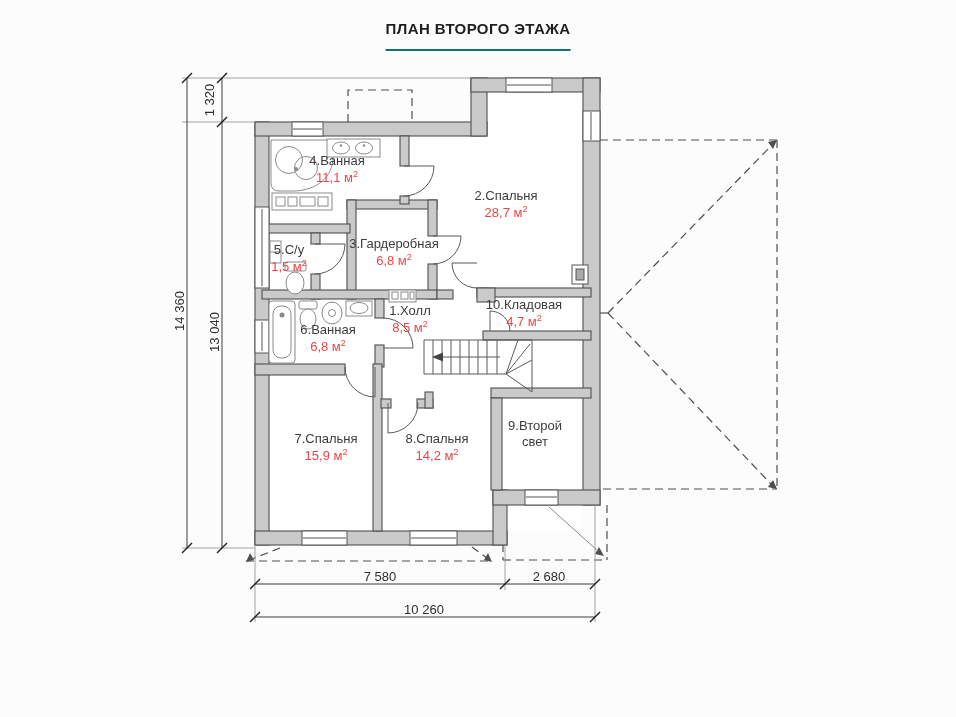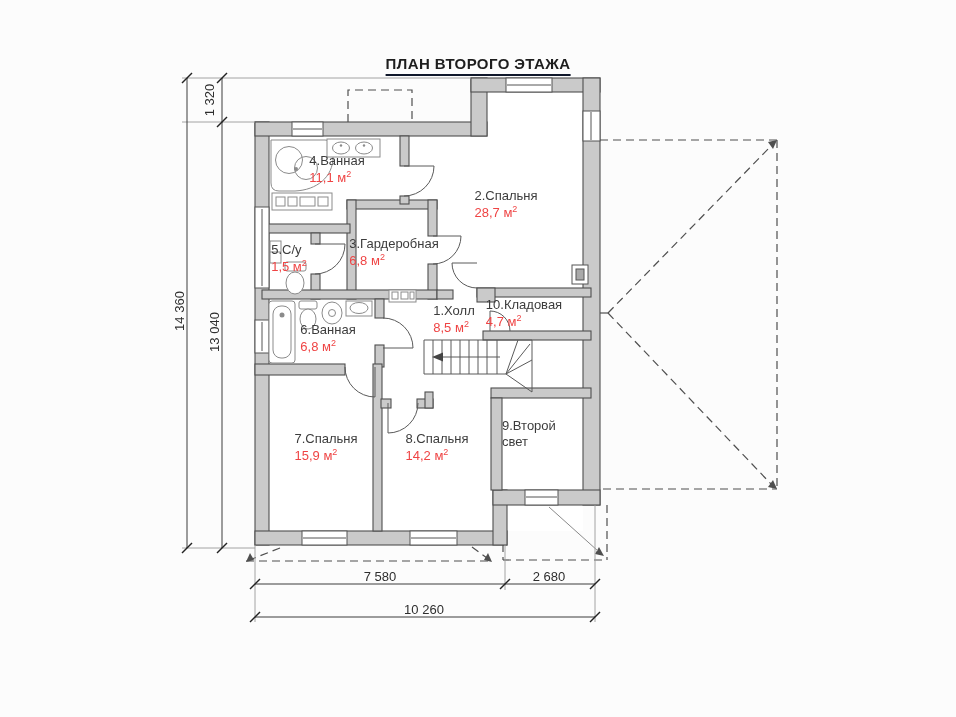--- a/index.html
+++ b/index.html
@@ -1,22 +1,22 @@
 <!DOCTYPE html>
 <html><head>
 <meta charset="utf-8">
 <style>
   html,body{margin:0;padding:0;background:#fcfcfc;}
   .canvas{position:relative;width:956px;height:717px;background:#fcfcfc;overflow:hidden;
           font-family:"Liberation Sans", sans-serif;}
   .plan-title{position:absolute;left:478px;top:20px;transform:translateX(-50%);
           font-size:15px;font-weight:bold;color:#1e1e1e;letter-spacing:.4px;
-          border-bottom:2px solid #0f172a;padding-bottom:2px;white-space:nowrap;z-index:4;margin-top:35px;}
+          border-bottom:2px solid #0f766e;padding-bottom:12px;white-space:nowrap;z-index:4;}
   svg.plan{position:absolute;left:0;top:0;z-index:1;}
-  .room-label{position:absolute;transform:translate(-50%,-50%);
+  .room-label{position:absolute;transform:translate(-50%,-50%);text-align:center;
           color:#3c3c3c;font-size:13px;line-height:1.25;white-space:nowrap;z-index:3;}
   .room-label .room-area{color:#ef4444;}
   .room-label sup{font-size:9px;}
   .room-label.wrap{white-space:normal;width:66px;}
   .dim{position:absolute;transform:translate(-50%,-50%);font-size:13px;color:#2e2e2e;
           white-space:nowrap;z-index:3;}
   .dim.vert{transform:translate(-50%,-50%) rotate(-90deg);}
 </style>
 </head>
 <body>
@@ -235,21 +235,21 @@
           <path d="M217,553 L227,543"></path>
         <path d="M250,589 L260,579"></path>
           <path d="M500,589 L510,579"></path>
           <path d="M590,589 L600,579"></path>
         <path d="M250,622 L260,612"></path>
           <path d="M590,622 L600,612"></path>
       </g>
     </g>
   </svg>
 
-  <div class="room-label" style="left:454px;top:320px">
+  <div class="room-label" style="left:410px;top:320px">
     <div class="room-name">1.Холл</div>
     <div class="room-area"><span>8,5</span><span> м</span><sup>2</sup></div>
   </div>
   <div class="room-label" style="left:506px;top:205px">
     <div class="room-name">2.Спальня</div>
     <div class="room-area"><span>28,7</span><span> м</span><sup>2</sup></div>
   </div>
   <div class="room-label" style="left:394px;top:253px">
     <div class="room-name">3.Гардеробная</div>
     <div class="room-area"><span>6,8</span><span> м</span><sup>2</sup></div>

